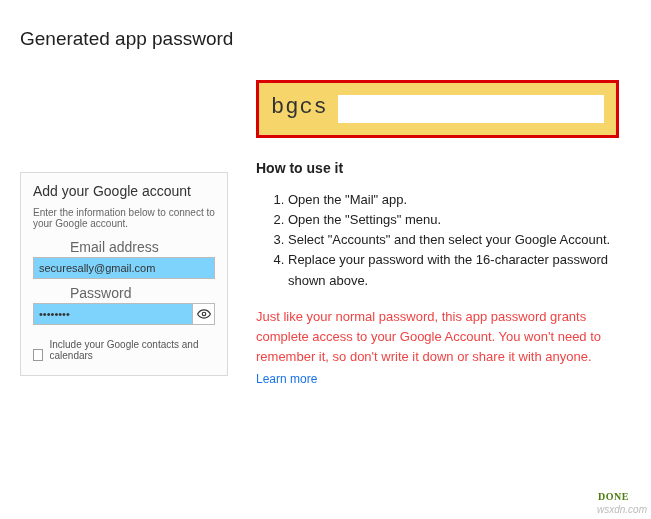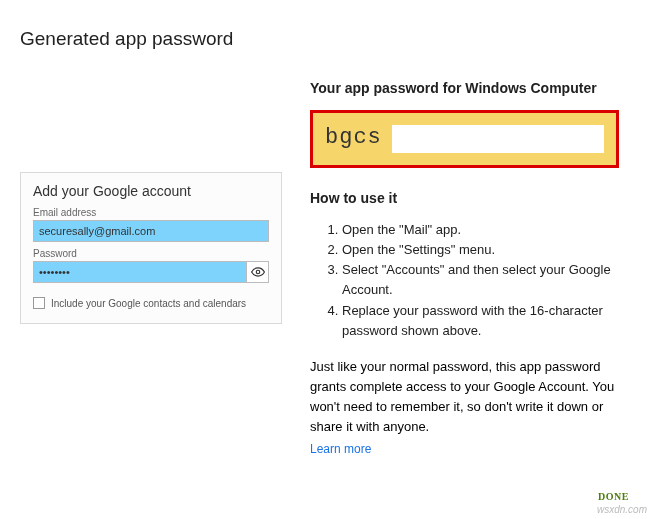--- a/index.html
+++ b/index.html
@@ -23,21 +23,21 @@
       font-weight: normal;
       color: #212121;
       margin-bottom: 30px;
       margin-top: 10px;
     }
     .columns {
       display: flex;
       gap: 28px;
     }
     .left-col {
-      width: 262px;
+      width: 208px;
       flex-shrink: 0;
       padding-top: 92px;
     }
     .right-col {
       flex: 1;
     }
     .dialog-frame {
       border: 1px solid #d9d9d9;
       padding: 10px 12px 14px 12px;
       background: #fcfcfc;
@@ -49,25 +49,26 @@
       font-weight: normal;
       color: #333;
       margin-bottom: 8px;
     }
     .dialog-sub {
       font-size: 10px;
       color: #666;
       margin-bottom: 10px;
     }
     .field-label {
-      font-size: 10px;
+      font-size: 14px;
       color: #666;
       margin-bottom: 2px;
       margin-top: 6px;
       display: block;
+      margin-left: 37px;
     }
     .text-input {
       display: block;
       width: 100%;
       border: 1px solid #bbb;
       padding: 3px 5px;
       font-size: 11px;
       color: #333;
       background: #7dd3fc;
       height: 22px;
@@ -133,21 +134,21 @@
       margin: 0 0 16px 32px;
       padding: 0;
     }
     .howto li {
       font-size: 13px;
       color: #212121;
       line-height: 1.55;
     }
     .note {
       font-size: 13px;
-      color: #000000;
+      color: #ef4444;
       line-height: 1.55;
       margin-bottom: 4px;
     }
     .link {
       color: #1a73e8;
       text-decoration: none;
       cursor: pointer;
       font-size: 12px;
     }
     .footer {
@@ -174,20 +175,21 @@
 </head>
 <body>
 
 <div class="container">
   <h1 class="page-title">Generated app password</h1>
 
   <div class="columns">
     <div class="left-col">
       <div class="dialog-frame">
         <div class="dialog-title">Add your Google account</div>
+        <div class="dialog-sub">Enter the information below to connect to your Google account.</div>
 
         <label class="field-label">Email address</label>
         <input type="text" class="text-input" value="securesally@gmail.com" style="">
 
         <label class="field-label">Password</label>
         <div class="pwd-row">
           <input type="text" class="text-input" value="••••••••" style="">
           <div class="eye-btn">
             <svg viewBox="0 0 24 24" fill="none" stroke="#333" stroke-width="2">
               <path d="M1 12s4-7 11-7 11 7 11 7-4 7-11 7S1 12 1 12z"></path>
@@ -197,21 +199,20 @@
         </div>
 
         <div class="check-row">
           <div class="check-box"></div>
           <span class="check-label">Include your Google contacts and calendars</span>
         </div>
       </div>
     </div>
 
     <div class="right-col">
-      <div class="section-title">Your app password for Windows Computer</div>
 
       <div class="pw-box-outer">
         <div class="pw-box-inner">
           <span class="pw-text">bgcs</span>
           <span class="pw-blank"></span>
         </div>
       </div>
 
       <div class="howto">
         <div class="section-title">How to use it</div>

